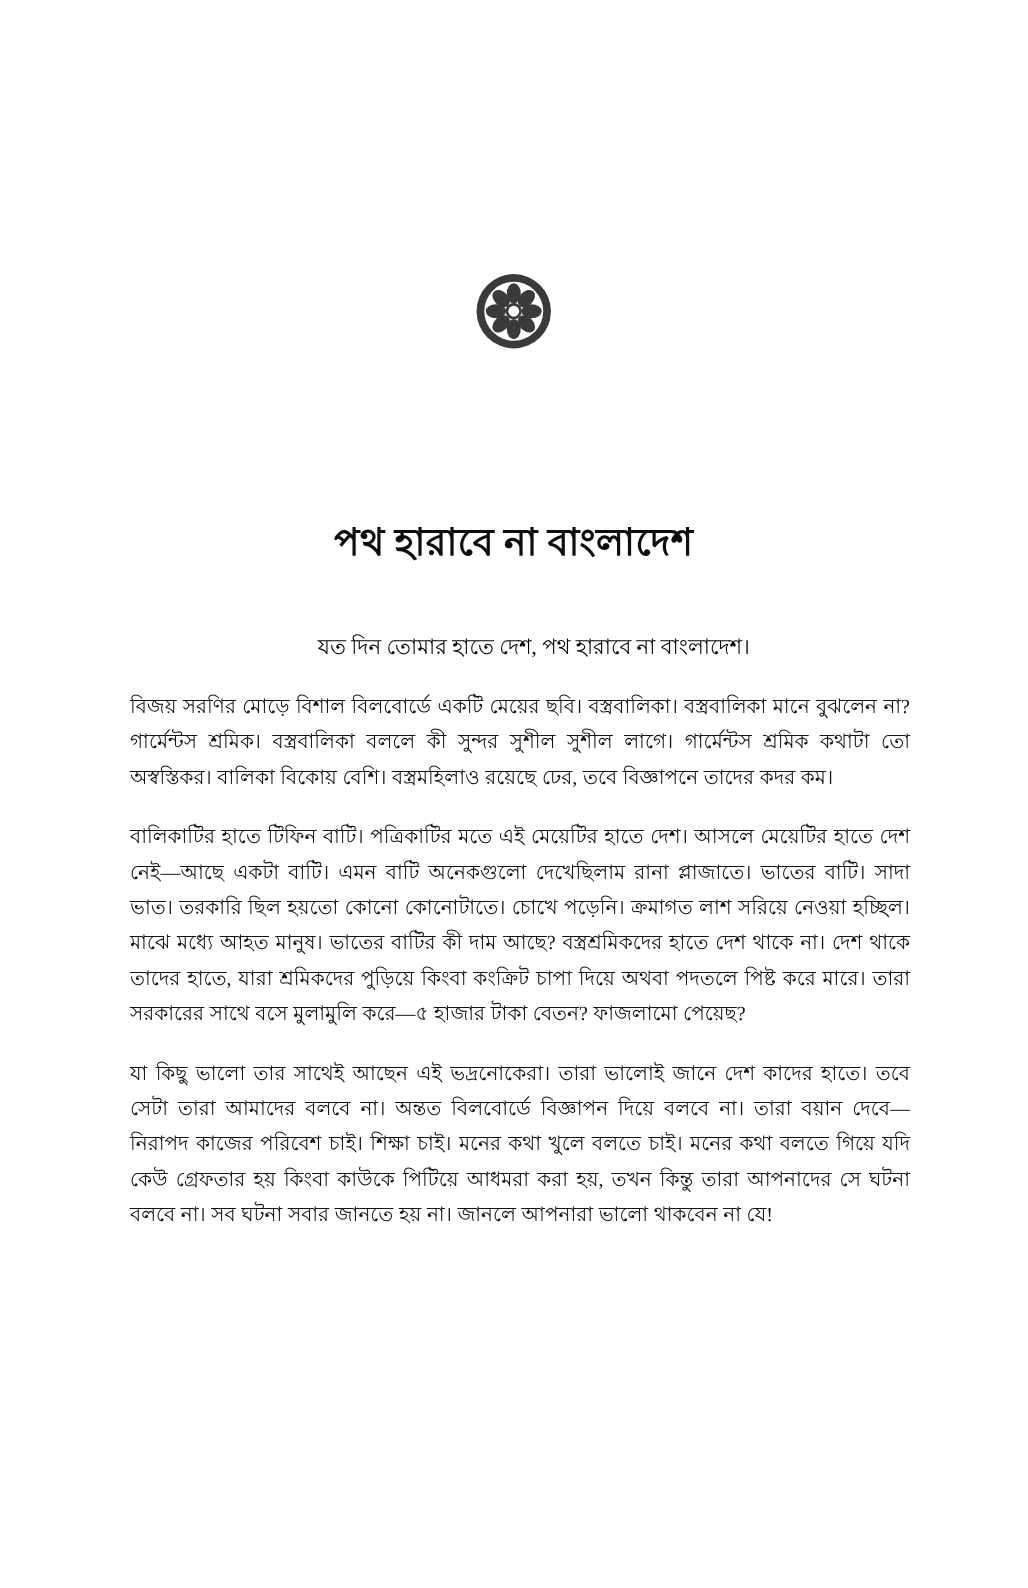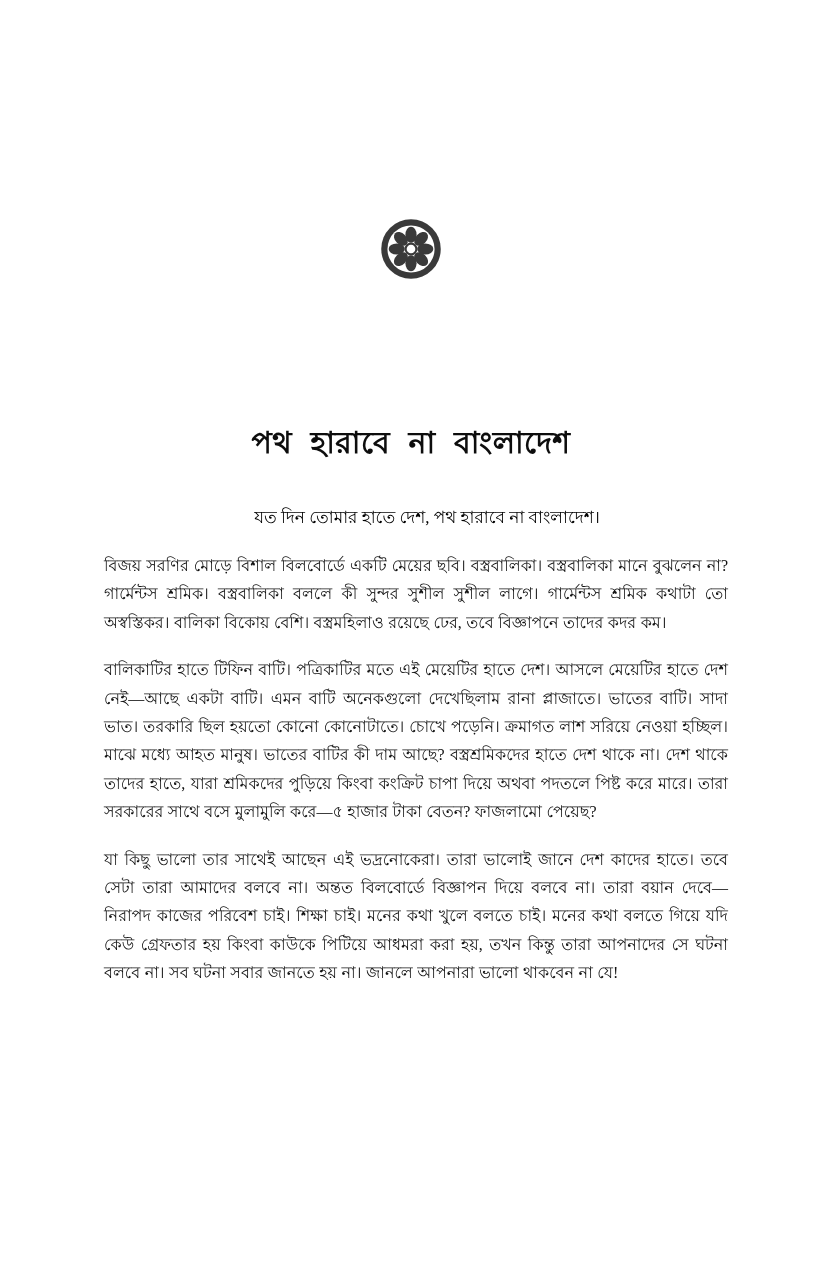--- a/index.html
+++ b/index.html
@@ -33,30 +33,29 @@
   .ornament-wrap svg {
     display: inline-block;
     width: 62px;
     height: 62px;
   }
 
   
   .chapter-title {
     position: absolute;
     left: 0;
-    top: 427px;
+    top: 416px;
     width: 822px;
     text-align: center;
     font-size: 30px;
     font-weight: 700;
     letter-spacing: 0.4px;
     line-height: 1.25;
     color: #0d0d0d;
     margin: 0;
-    font-family: Liberation Mono, monospace;
   }
 
   
   .epigraph {
     position: absolute;
     left: 16px;
     top: 506px;
     width: 822px;
     text-align: center;
     font-size: 17px;

